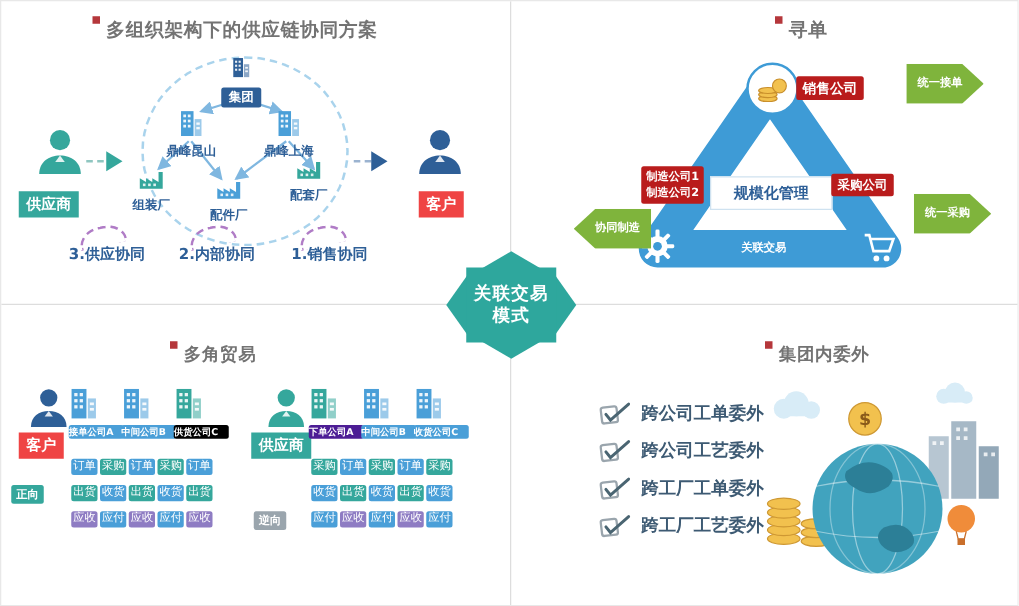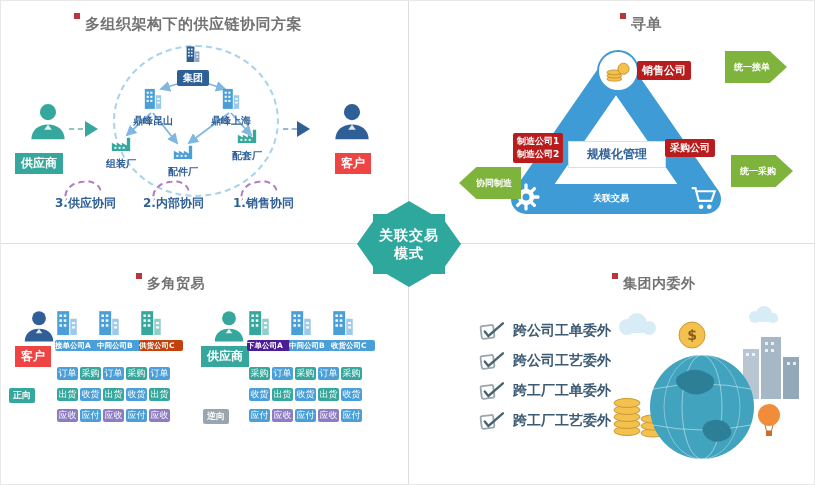--- a/index.html
+++ b/index.html
@@ -271,21 +271,21 @@
     <div class="col" style="left:96px;top:308px">
       <svg style="color:#4A9FD8;width:24px;height:26px">
           <use href="#sym-bldg"></use>
         </svg>
       <span class="col-tag" style="background:#4A9FD8">中间公司B</span>
     </div>
     <div class="col" style="left:138px;top:308px">
       <svg style="color:#35A79C;width:24px;height:26px">
           <use href="#sym-bldg"></use>
         </svg>
-      <span class="col-tag" style="background:#c2410c">供货公司C</span>
+      <span class="col-tag" style="background:#000000">供货公司C</span>
     </div>
 
     <div class="trow" style="left:56px;top:366px">
       <span class="tag tag-blue">订单</span>
       <span class="tag tag-teal">采购</span>
       <span class="tag tag-blue">订单</span>
       <span class="tag tag-teal">采购</span>
       <span class="tag tag-blue">订单</span>
     </div>
     <div class="flow-label bg-teal" style="left:8px;top:387px">正向</div>

